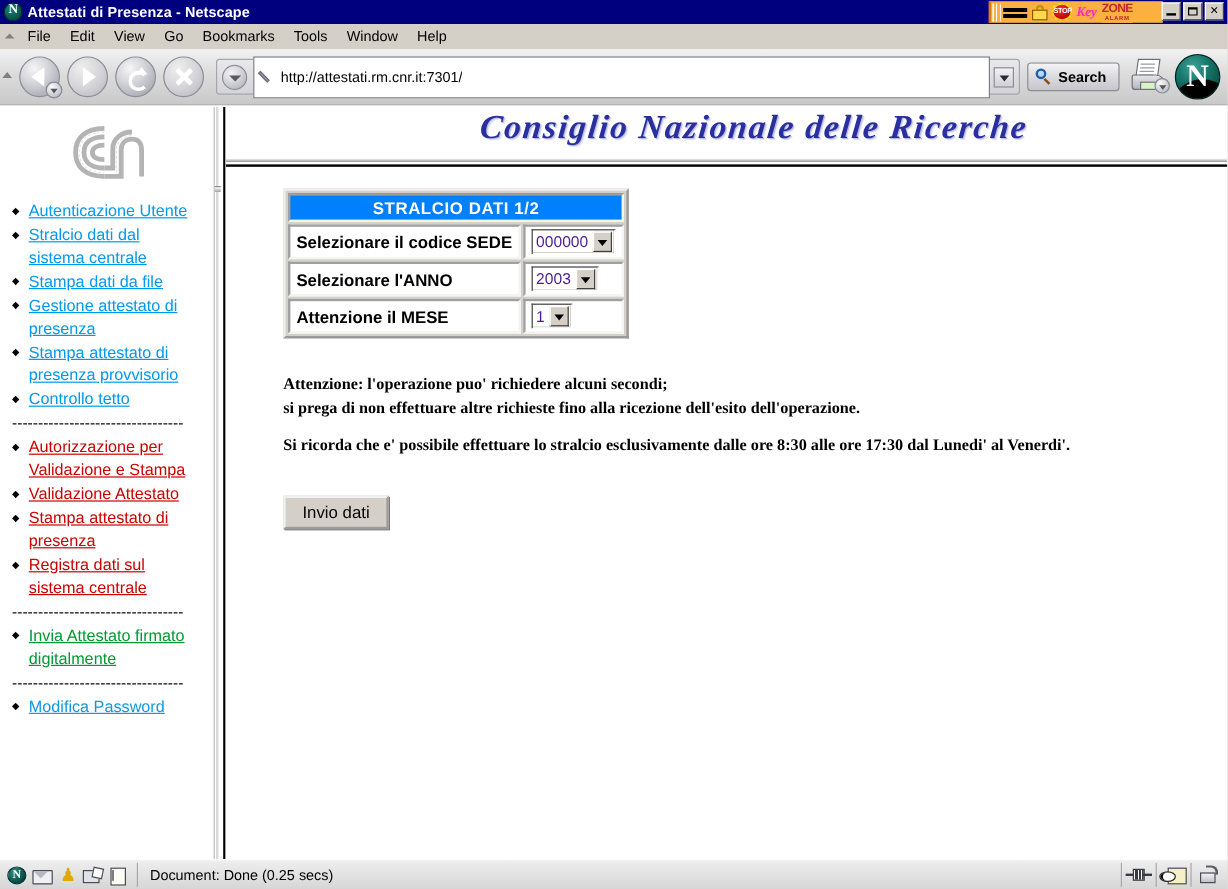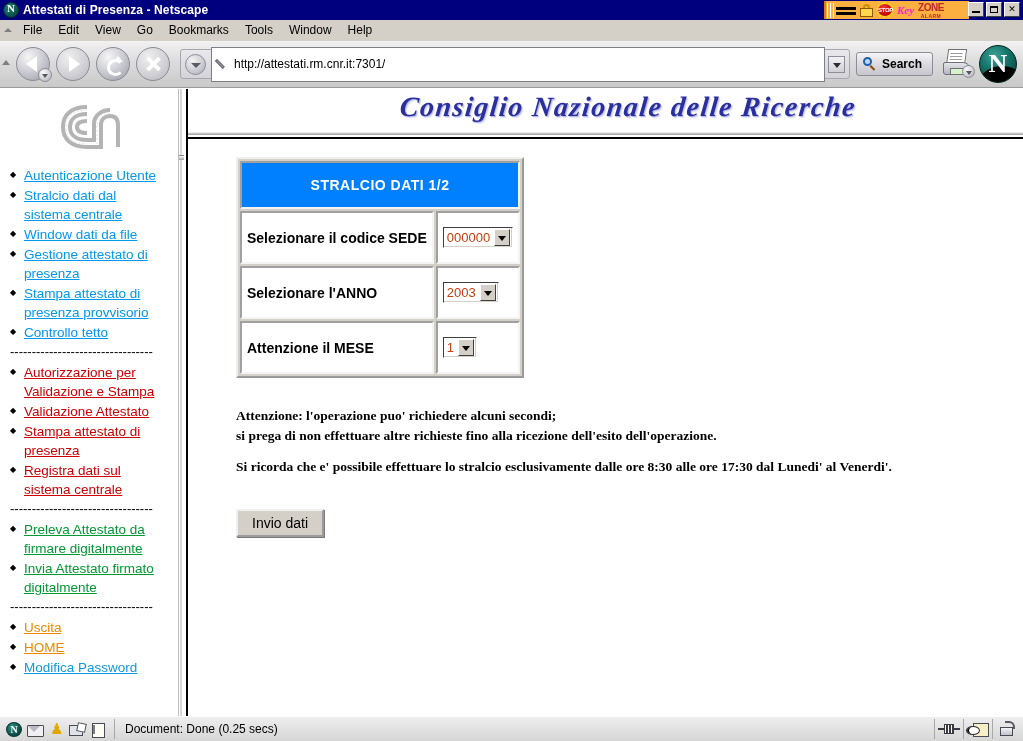--- a/index.html
+++ b/index.html
@@ -395,21 +395,21 @@
   table.stralcio {
     border-collapse: separate;
     border-spacing: 2px;
     background: #d4d0c8;
     border: 2px outset #eeeeee;
     margin: 0;
   }
   table.stralcio td {
     background: #ffffff;
     border: 2px inset #f4f4f4;
-    padding: 14px 5px;
+    padding: 2px 5px;
     font: bold 14px "Liberation Sans", sans-serif;
     color: #000000;
     white-space: nowrap;
   }
   td.th-blue {
     background: #0080ff !important;
     color: #ffffff !important;
     text-align: center;
     font: bold 14px "Liberation Sans", sans-serif;
     letter-spacing: 0.5px;
@@ -421,21 +421,21 @@
     background: #ffffff;
     border: 1px solid #808080;
     border-top-color:#404040; border-left-color:#404040;
     border-right-color:#ffffff; border-bottom-color:#ffffff;
     box-shadow: inset -1px -1px 0 #d4d0c8;
     height: 21px; box-sizing: border-box;
     padding: 0;
   }
   .sel-val {
     font: 13px "Liberation Sans", sans-serif;
-    color:#c2410c; padding: 0 4px 0 3px;
+    color:#4c1d95; padding: 0 4px 0 3px;
     white-space: nowrap;
   }
   .sel-arrow {
     width: 16px; height: 17px; margin: 1px 2px 1px 0;
     background: #d4d0c8;
     border: 1px solid #ffffff;
     border-right-color:#404040; border-bottom-color:#404040;
     box-sizing: border-box; position: relative; flex: 0 0 auto;
   }
   .sel-arrow::after {
@@ -698,48 +698,43 @@
             <g fill="none" stroke="#e4e4e4" stroke-width="1" stroke-dasharray="2 2">
               <path d="M30 7 C17 7 9 13 9 24 C9 35 17 41 30 41"></path>
               <path d="M40 41 L40 22 C40 15 46 10 53 10"></path>
             </g>
           </svg>
         </div>
 
         <ul class="navlist lk-blue">
           <li><a>Autenticazione Utente</a></li>
           <li><a>Stralcio dati dal sistema centrale </a></li>
-          <li><a>Window dati da file </a></li>
+          <li><a>Stampa dati da file </a></li>
           <li><a>Gestione attestato di presenza</a></li>
           <li><a>Stampa attestato di presenza provvisorio</a></li>
           <li><a>Controllo tetto </a></li>
         </ul>
 
         <div class="sep">---------------------------------</div>
 
         <ul class="navlist lk-red">
           <li><a>Autorizzazione per Validazione e Stampa </a></li>
           <li><a>Validazione Attestato </a></li>
           <li><a>Stampa attestato di presenza </a></li>
           <li><a>Registra dati sul sistema centrale </a></li>
         </ul>
 
         <div class="sep">---------------------------------</div>
 
         <ul class="navlist lk-green">
-          <li><a>Preleva Attestato da firmare digitalmente </a></li>
           <li><a>Invia Attestato firmato digitalmente </a></li>
         </ul>
 
         <div class="sep">---------------------------------</div>
 
-        <ul class="navlist lk-orange">
-          <li><a>Uscita </a></li>
-          <li><a>HOME</a></li>
-        </ul>
         <ul class="navlist lk-cyan">
           <li><a>Modifica Password </a></li>
         </ul>
       </div>
     </div>
 
     <div class="frame-divider"></div>
 
     <div class="mainframe">
       <div class="cnr-banner">

